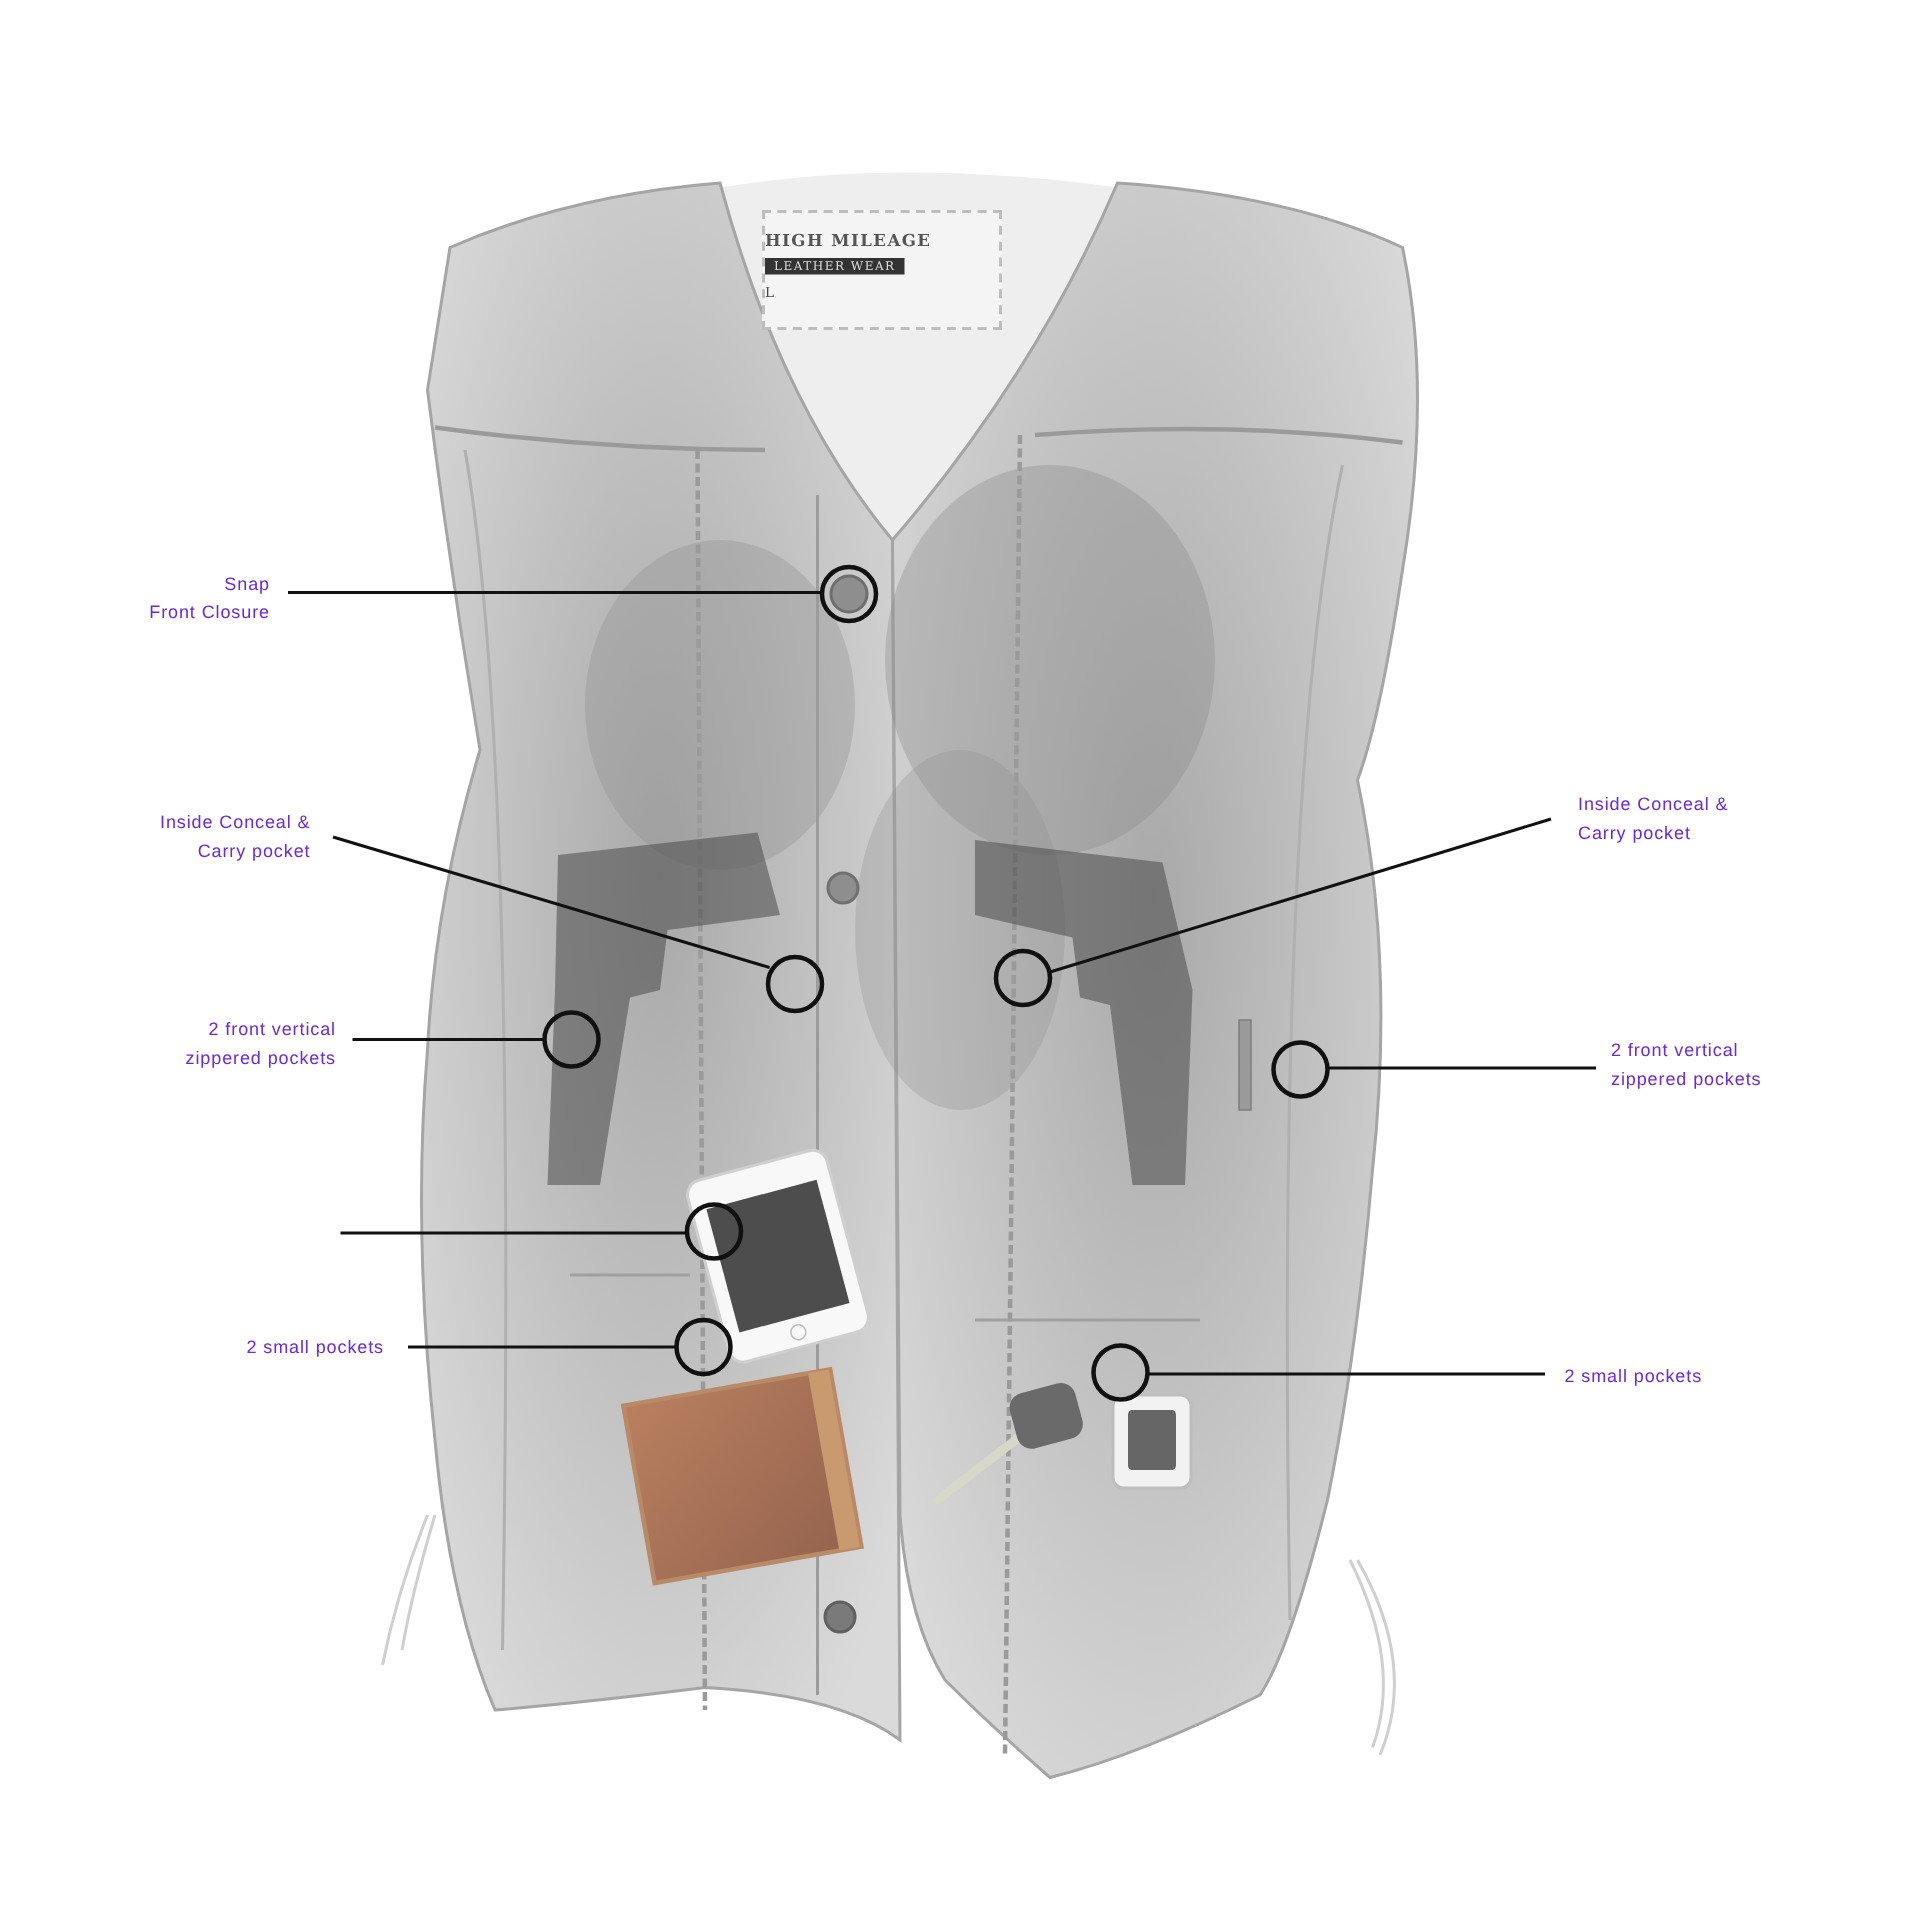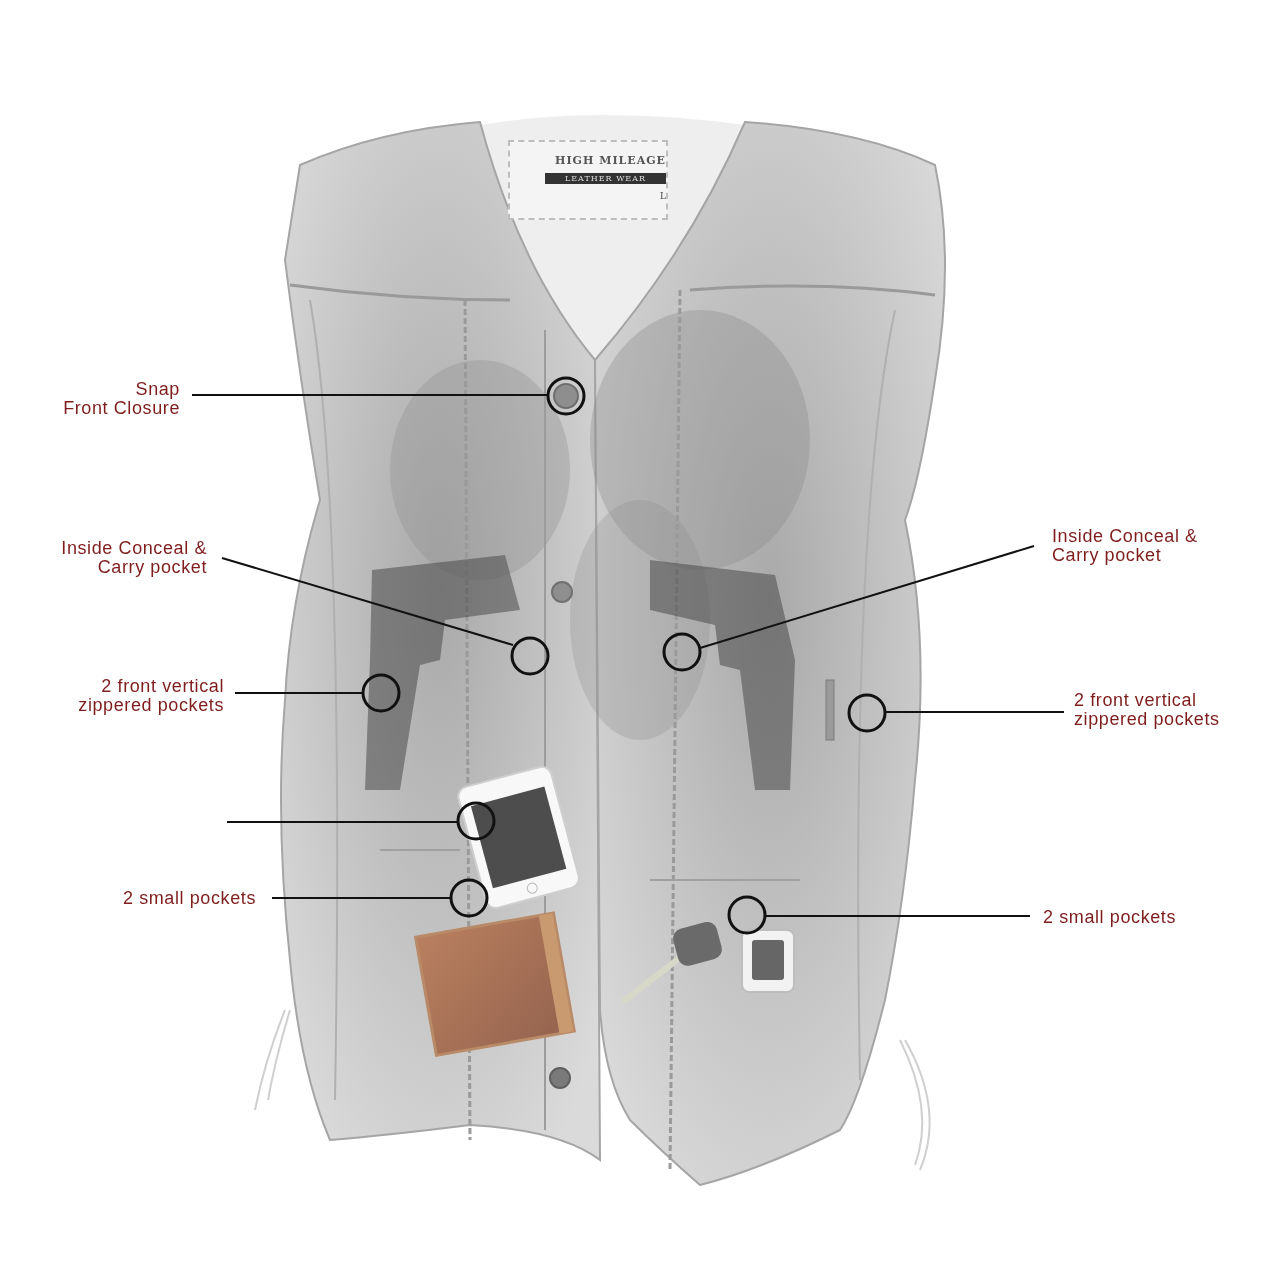--- a/index.html
+++ b/index.html
@@ -1,30 +1,30 @@
 <!DOCTYPE html>
 <html><head>
 <meta charset="utf-8">
 <style>
   html, body { margin: 0; padding: 0; background: #ffffff; }
   body { width: 1280px; height: 1280px; position: relative; overflow: hidden;
          font-family: "Liberation Sans", "DejaVu Sans", sans-serif; }
   #stage { position: absolute; left: 0; top: 0; width: 1280px; height: 1280px; }
   svg#art { position: absolute; left: 0; top: 0; }
-  .label { position: absolute; font-size: 18px; line-height: 19px; color: #7f1d1d;
+  .label { position: absolute; font-size: 12px; line-height: 19px; color: #6d28d9;
            letter-spacing: 0.6px; white-space: pre-line; }
   .label.right-align { text-align: right; }
   .label.left-align { text-align: left; }
   .tag { position: absolute; left: 508px; top: 140px; width: 160px; height: 80px;
          background: #f4f4f4; border: 2px dashed #bdbdbd; box-sizing: border-box;
-         text-align: right; }
+         text-align: left; }
   .tag .brand { font-family: "DejaVu Serif", serif; font-weight: bold; font-size: 11px;
                 color: #555; margin-top: 12px; letter-spacing: 1px; }
   .tag .sub { display: inline-block; background: #333; color: #ddd; font-size: 8px;
-              padding: 1px 20px; margin-top: 2px; font-family: "DejaVu Serif", serif;
+              padding: 1px 6px; margin-top: 2px; font-family: "DejaVu Serif", serif;
               letter-spacing: 1px; }
   .tag .size { font-size: 9px; color: #444; margin-top: 6px; font-family: "DejaVu Serif", serif; }
 </style>
 </head>
 <body>
 
 <div id="stage">
 
   <svg id="art" width="1280" height="1280" viewBox="0 0 1280 1280">
     <defs>

